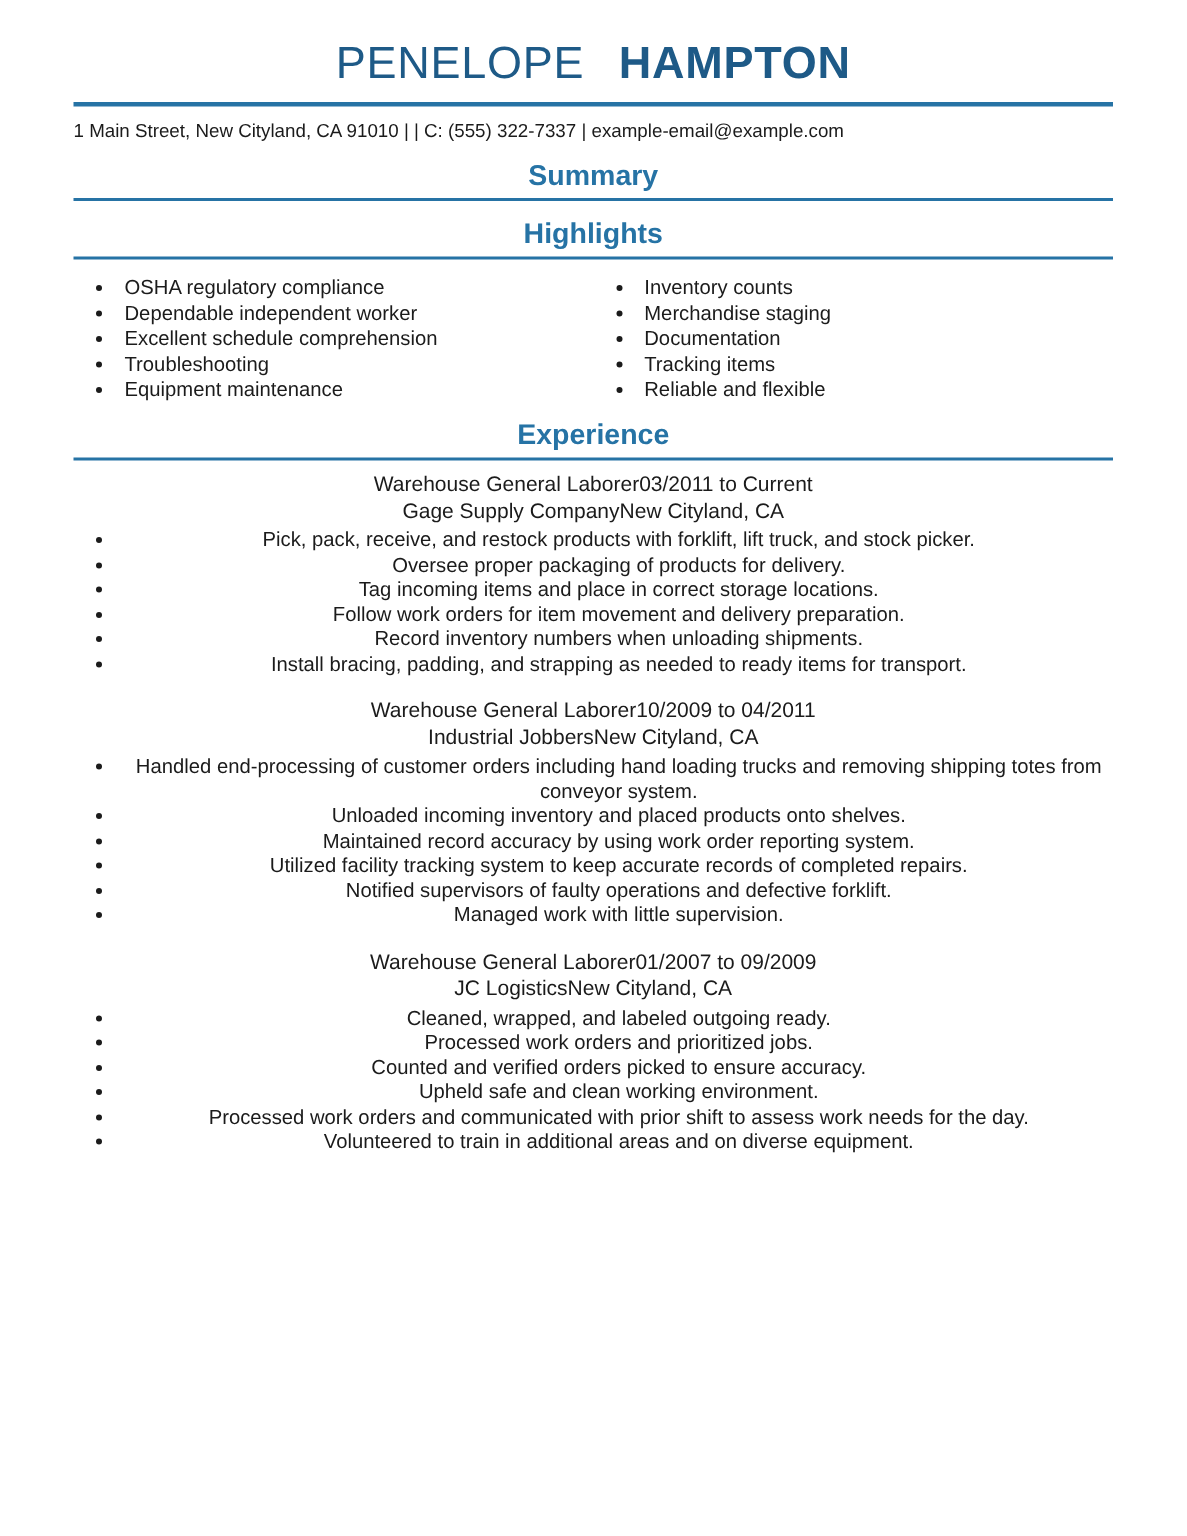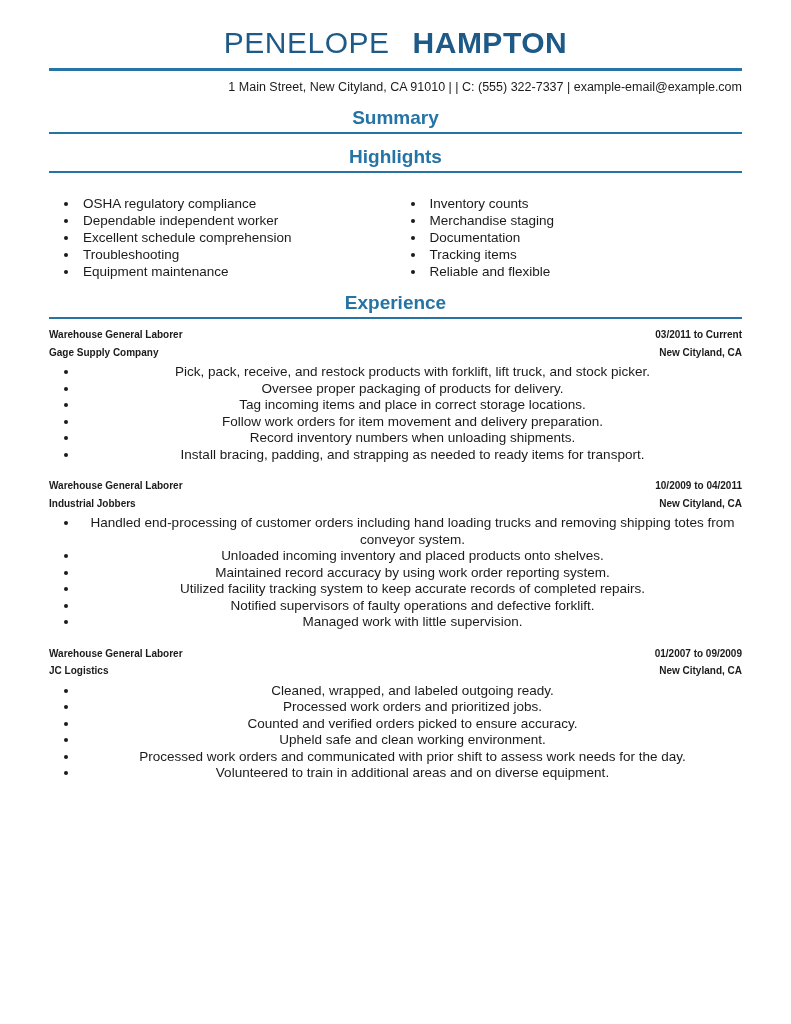--- a/index.html
+++ b/index.html
@@ -33,21 +33,21 @@
     white-space: nowrap;
   }
   .name .first { font-weight: normal; margin-right: 23px; }
   .name .last  { font-weight: bold; }
   .header-rule {
     height: 3px;
     background: var(--accent);
     margin-top: 8px;
   }
   .contact {
-    text-align: right;
+    text-align: left;
     font-size: 12.5px;
     line-height: 15px;
     margin-top: 9px;
     color: var(--text);
   }
   .section-title {
     text-align: center;
     color: var(--accent);
     font-weight: bold;
     font-size: 19px;
@@ -59,40 +59,40 @@
     background: var(--accent);
     margin-top: 3px;
   }
   .summary-text {
     font-size: 13.5px;
     line-height: 19px;
     margin-top: 6px;
   }
   .highlights-row {
     display: flex;
-    margin-top: 22px;
+    margin-top: 10px;
   }
   .highlights-row ul {
     width: 50%;
     margin: 0;
     padding-left: 30px;
     list-style: disc outside;
   }
   .highlights-row li {
     font-size: 13.5px;
     line-height: 17px;
     padding-left: 4px;
   }
   .job { margin-top: 7px; }
   .job + .job { margin-top: 14px; }
   .job-row {
     display: flex;
-    justify-content: space-between;
-    font-weight: bold;
-    font-size: 10px;
+    justify-content: center;
+    font-weight: normal;
+    font-size: 14px;
     line-height: 17.5px;
   }
   .job-row .right { text-align: right; white-space: nowrap; }
   .job ul {
     margin: 3px 0 0 0;
     padding-left: 30px;
     list-style: disc outside;
   }
   .job li {
     font-size: 13.5px;

